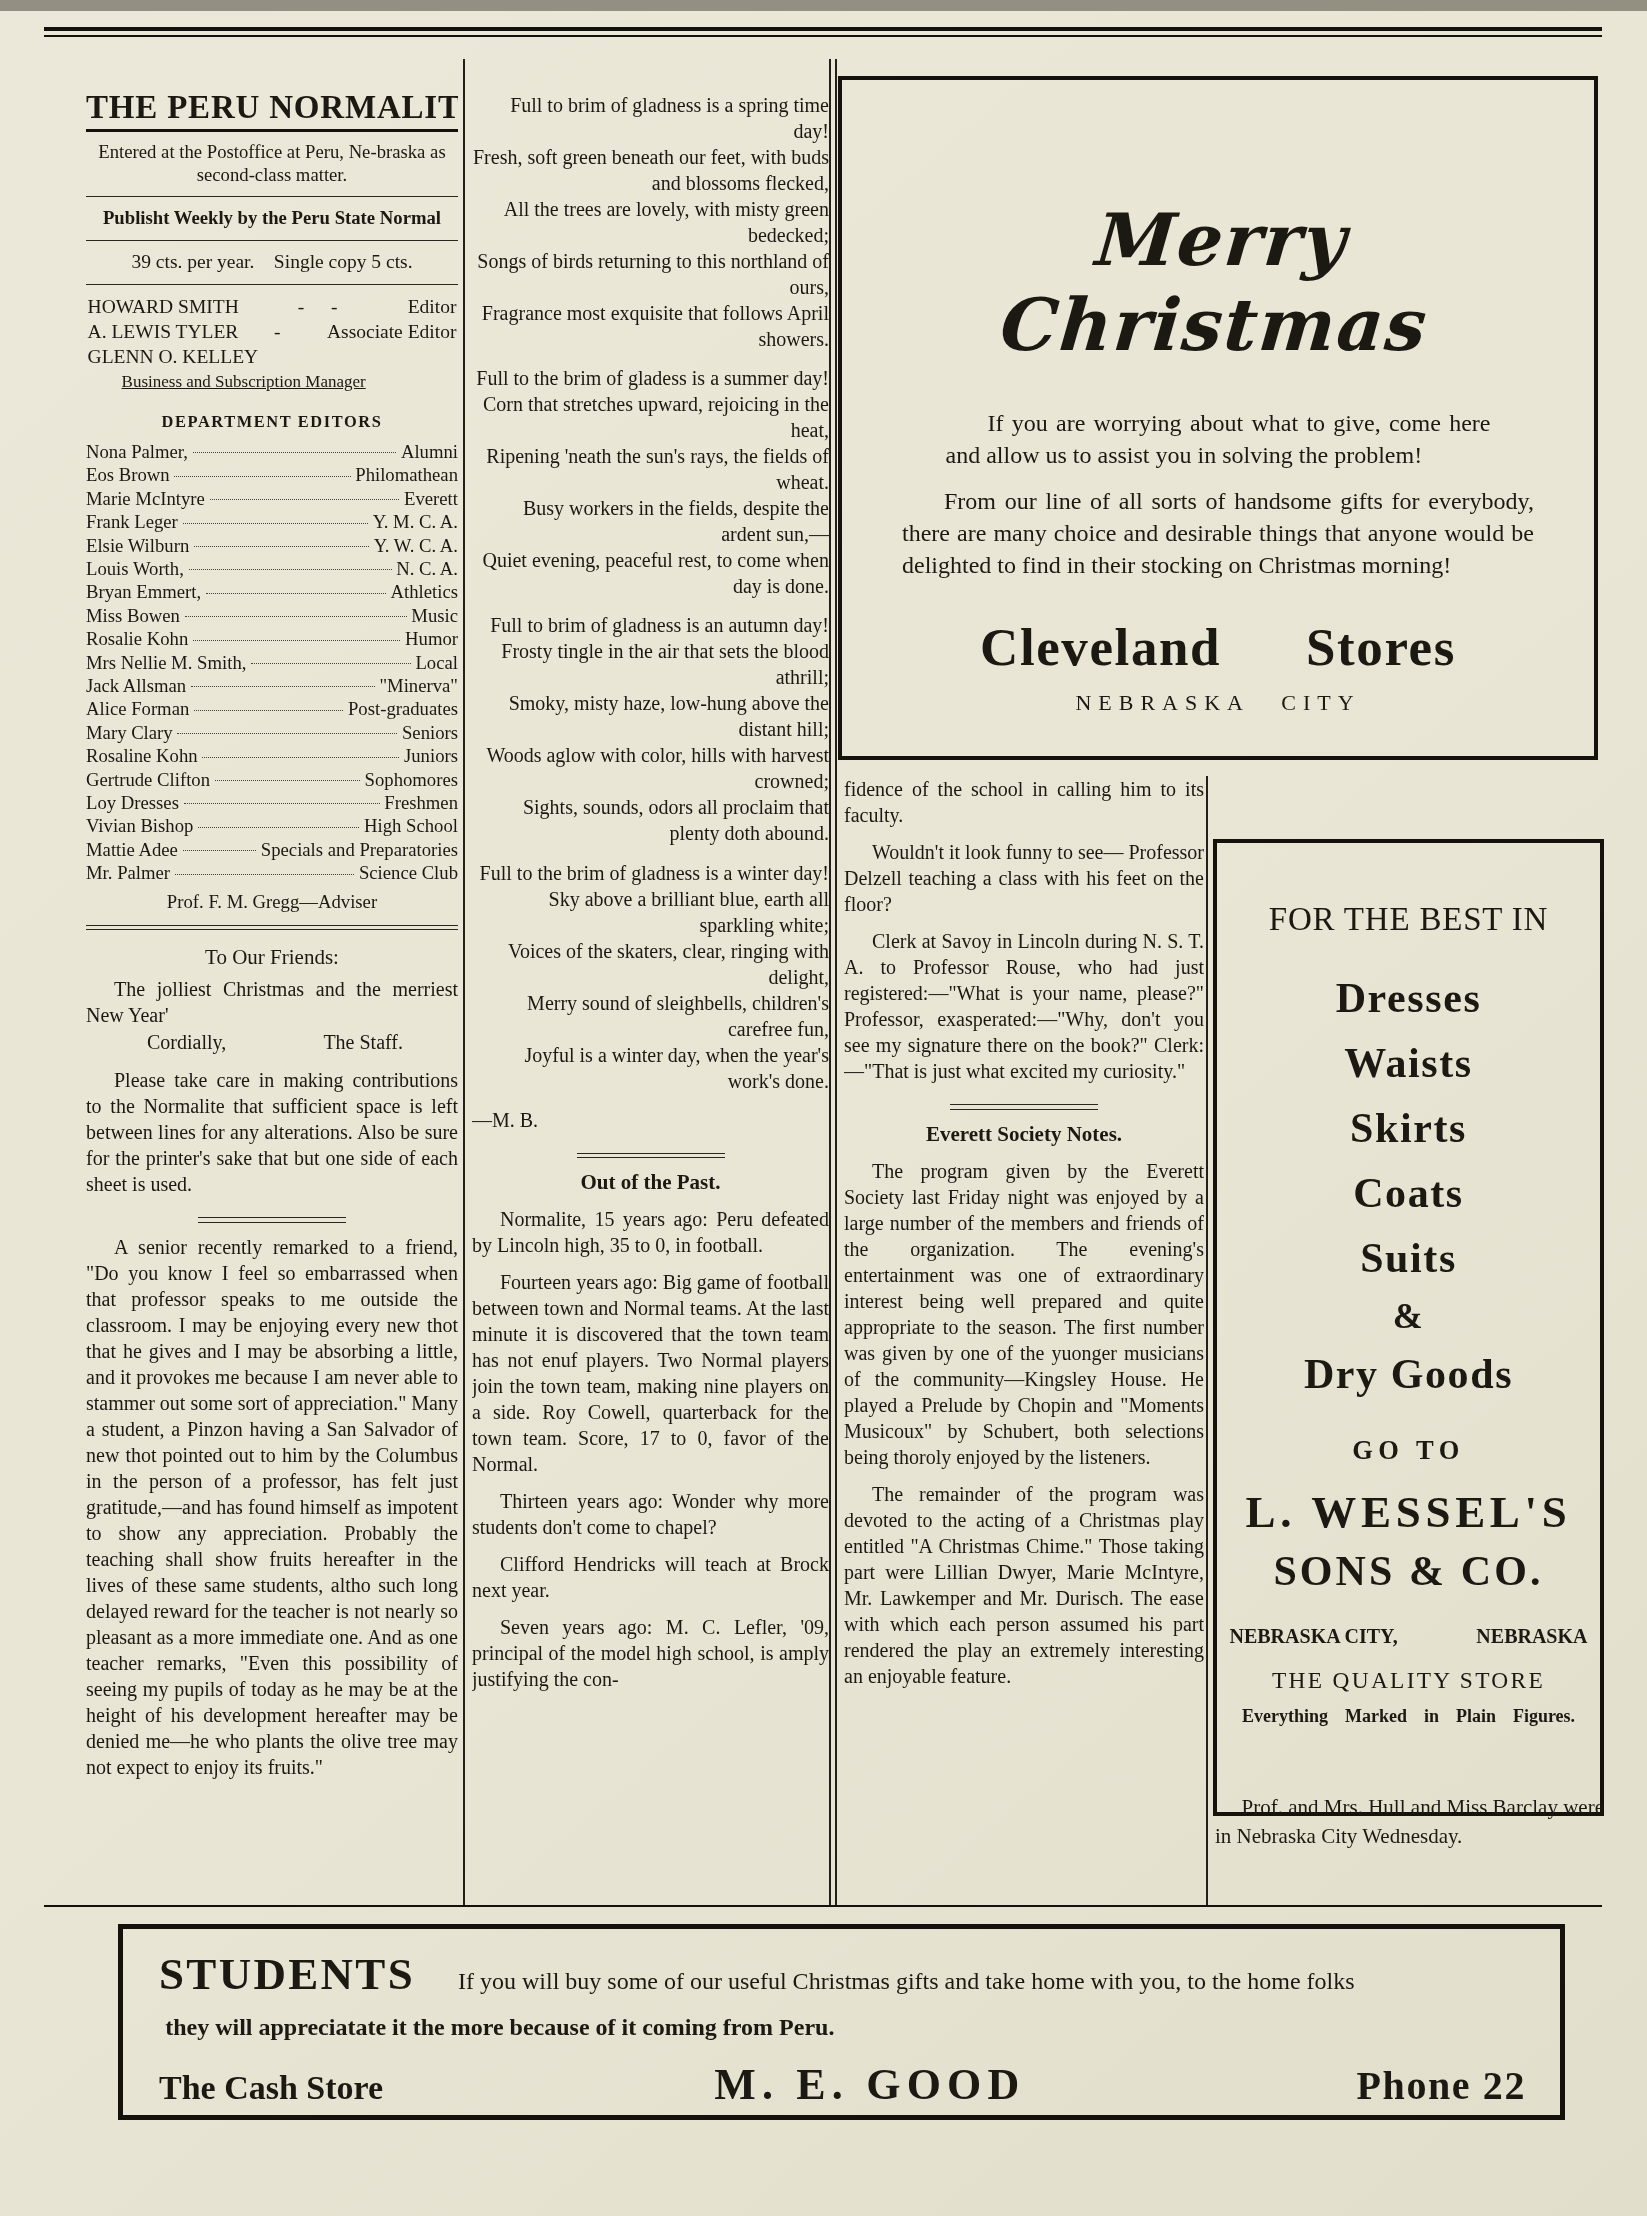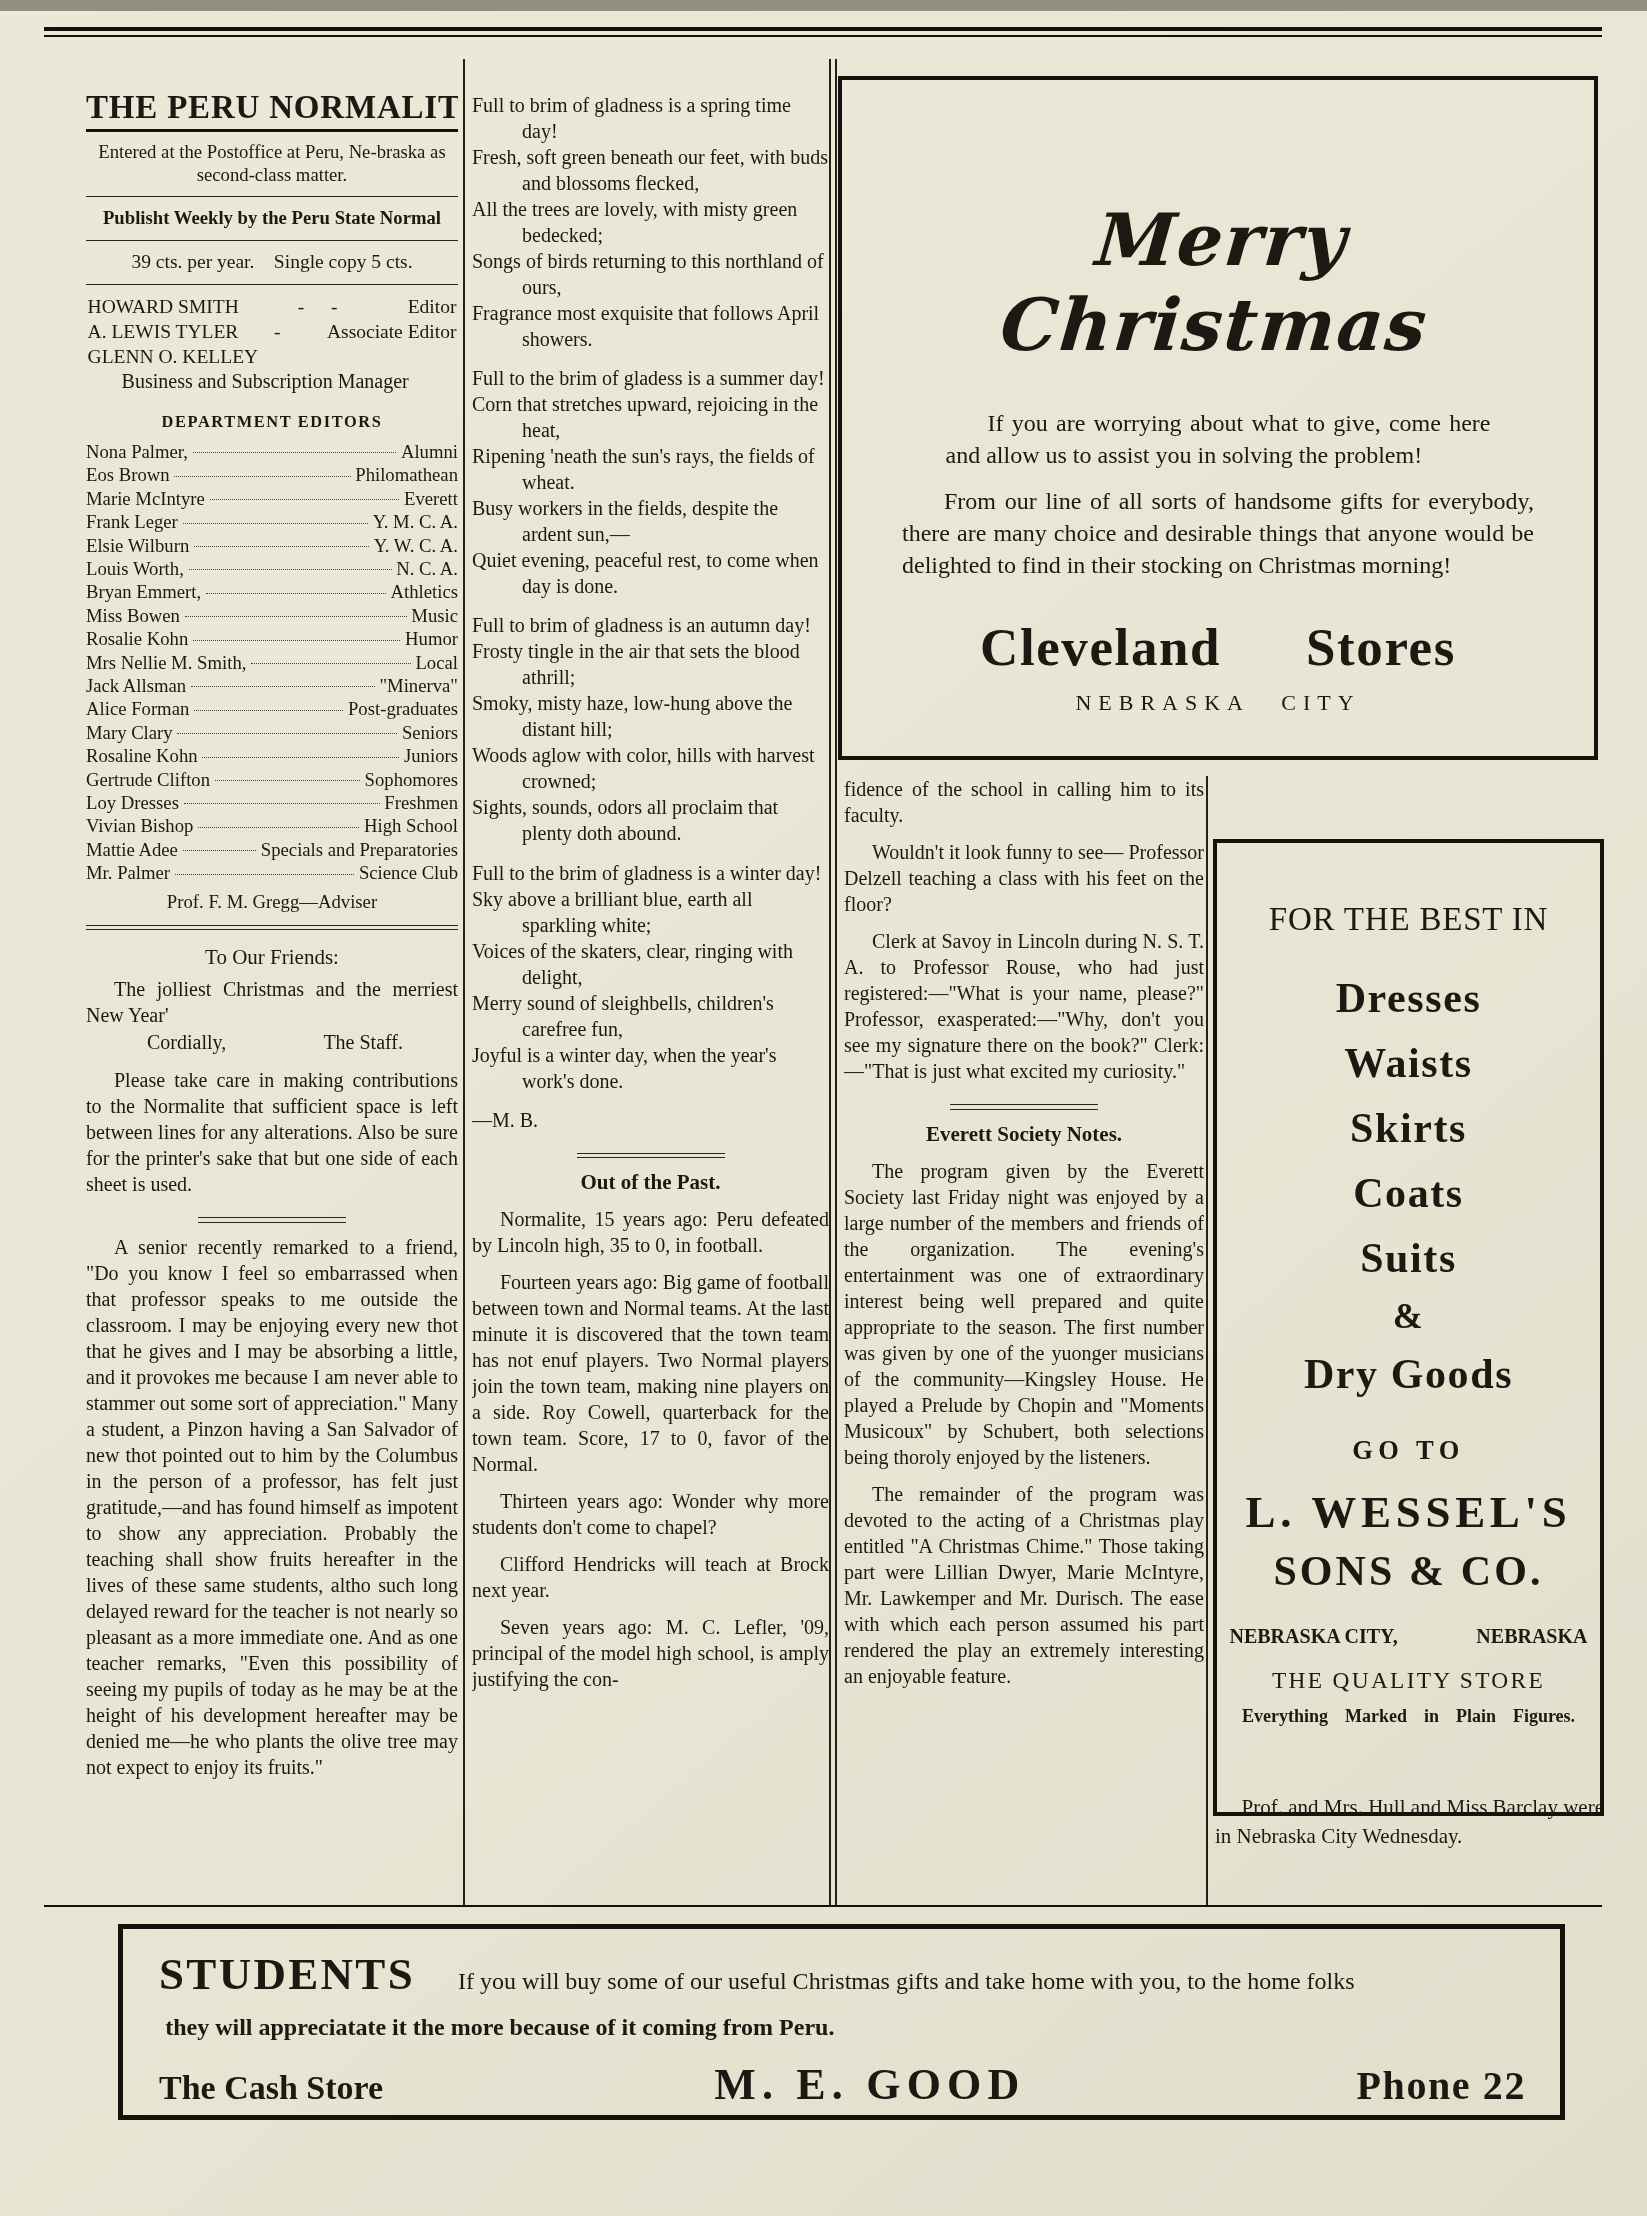--- a/index.html
+++ b/index.html
@@ -27,41 +27,41 @@
 
   
   .mh-title { font-size:33px; font-weight:bold; letter-spacing:0.8px; text-align:center;
     padding:1.6px 0 9.3px; border-bottom:3.1px solid #15120d; white-space:nowrap; }
   .mh-entered { font-size:18.7px; line-height:23.4px; text-align:center; padding:7.8px 3.1px 9.3px; border-bottom:1.6px solid #2a261e; }
   .mh-publisht { font-size:18.7px; font-weight:bold; text-align:center; padding:7.8px 0 9.3px; border-bottom:1.6px solid #2a261e; }
   .mh-price { font-size:19.5px; text-align:center; padding:7.8px 0 9.3px; border-bottom:1.6px solid #2a261e; white-space:pre; }
   .mh-staff { padding:9.3px 1.6px 3.1px; font-size:19.5px; }
   .staff-row { display:flex; justify-content:space-between; line-height:25px; }
   .staff-sep { flex:1; text-align:center; letter-spacing:11px; }
-  .mgr-role { font-size:20px; padding-left:34px; line-height:23.4px; }
+  .mgr-role { font-size:17px; padding-left:34px; line-height:23.4px;text-decoration:underline; }
   .mh-dept-heading { text-align:center; font-size:16.4px; font-weight:bold; letter-spacing:1.6px; margin:12.5px 0 4.7px; }
   .ed-row { display:flex; align-items:baseline; font-size:18.7px; line-height:23.4px; }
   .ed-name { white-space:nowrap; }
   .ed-dots { flex:1; margin:0 4.7px; border-bottom:1.6px dotted #46413a; position:relative; top:-4.7px; min-width:14px; }
   .ed-dept { white-space:nowrap; }
   .mh-adviser { text-align:center; font-size:18.7px; margin-top:4.7px; }
   .rule-double-full { border-top:1.6px solid #2a261e; border-bottom:1.6px solid #2a261e; height:5.5px; margin-top:9.3px; }
 
   .friends-heading { text-align:center; font-size:21px; margin:14px 0 6.2px; }
   .friends-body { text-indent:28px; text-align:justify; }
   .friends-closing { display:flex; justify-content:space-between; padding:0 55px 0 61px; line-height:28px; }
 
   .para { text-align:justify; text-indent:28px; margin-top:11px; }
   .para.no-indent { text-indent:0; margin-top:0; }
   .sep-double { width:148px; margin:20px auto 6.2px; border-top:1.6px solid #2a261e; border-bottom:1.6px solid #2a261e; height:5.5px; }
   .section-heading { text-align:center; font-size:21px; font-weight:bold; margin:11px 0 7.8px; }
 
   
   .stanza { margin-bottom:13.2px; }
-  .poem-line { padding-left:50px; text-indent:-50px; }
+  .poem-line { padding-left:50px; text-indent:-50px;text-align:right; }
   .poem-sig { text-align:left; padding-right:55px; margin-top:1.6px; }
 
   
   .ad-christmas { position:absolute; left:838px; top:76px; width:760px; height:684px;
     border:4.7px solid #15120d; padding:117px 55px 0; }
   .xmas-title { font-family:"DejaVu Serif", serif; font-style:italic; font-weight:bold;
     font-size:72px; text-align:center; letter-spacing:1.6px; word-spacing:37px; transform:skewX(-5deg); }
   .xmas-para { font-size:24px; line-height:32px; text-align:justify; }
   .xmas-para.p1 { width:545px; margin:40px auto 0; text-indent:42px; }
   .xmas-para.p2 { width:632px; margin:14px auto 0; text-indent:42px; }

